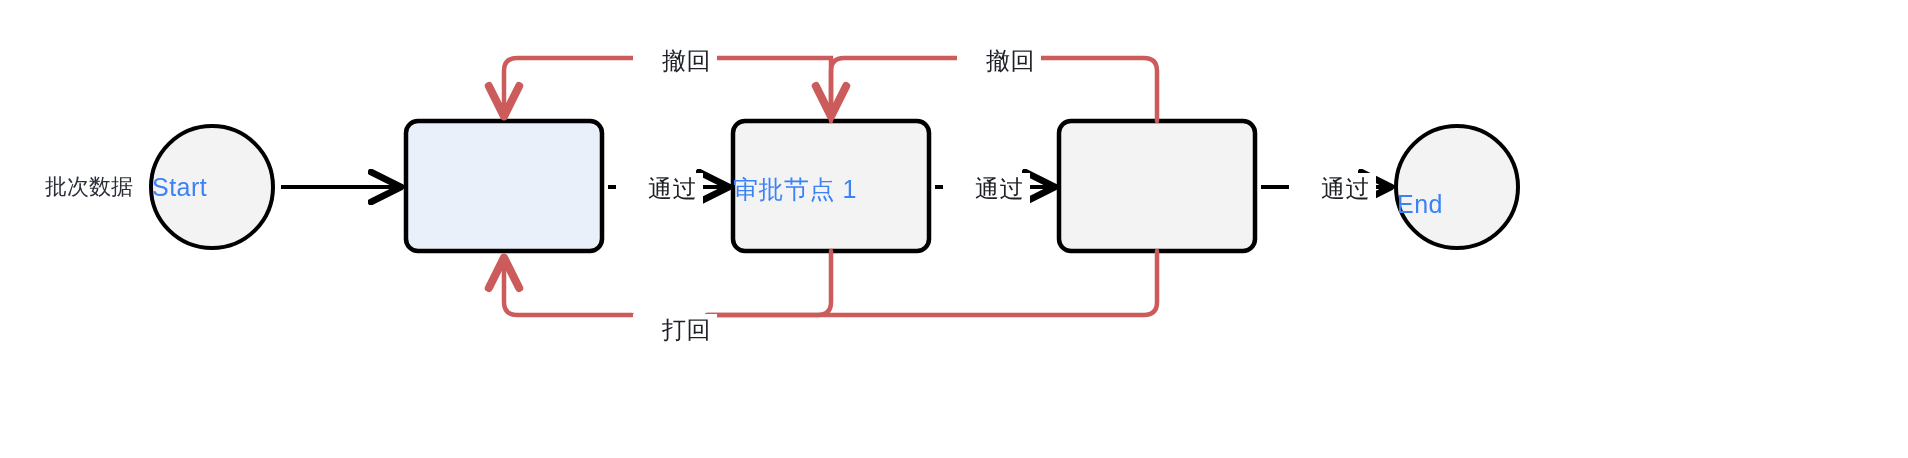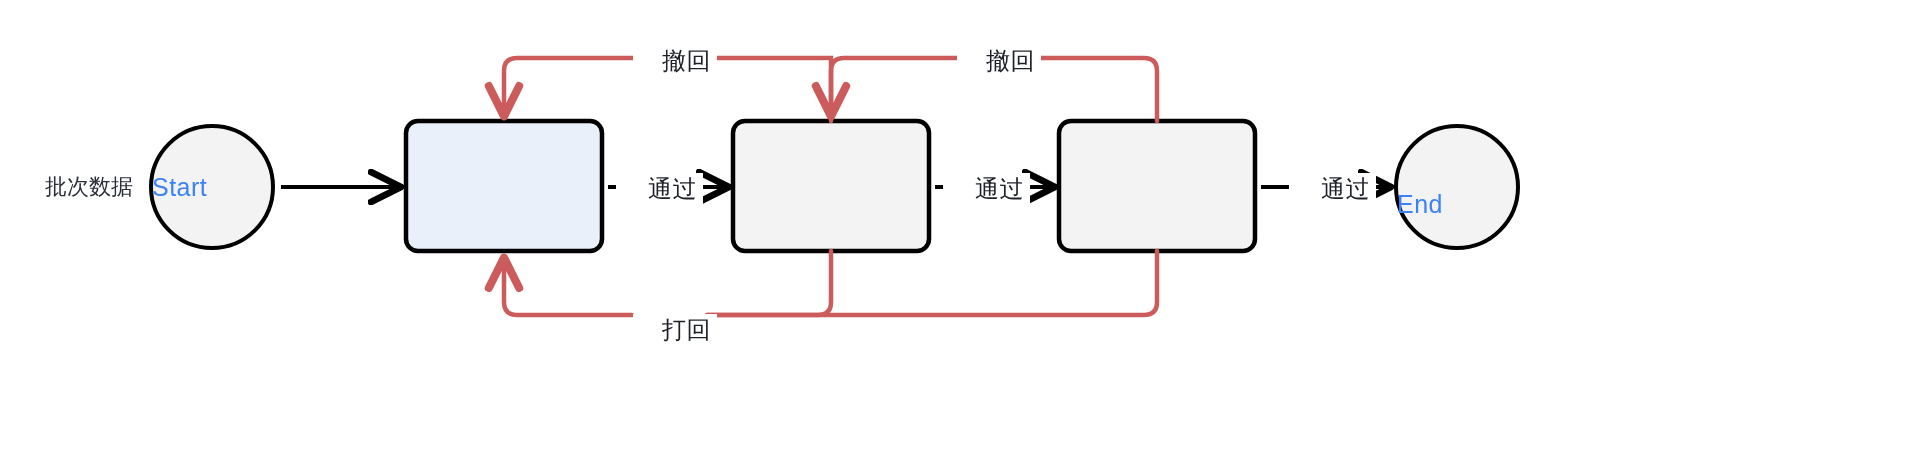--- a/index.html
+++ b/index.html
@@ -98,20 +98,21 @@
     <path d="M 1157 251 L 1157 302 Q 1157 315 1144 315 L 707 315" fill="none" stroke="#cc5b5b" stroke-width="4.5" stroke-linecap="round"></path>
     <path d="M 831 251 L 831 302 Q 831 315 818 315 L 707 315" fill="none" stroke="#cc5b5b" stroke-width="4.5" stroke-linecap="round"></path>
     <path d="M 632 315 L 517 315 Q 504 315 504 302 L 504 261" fill="none" stroke="#cc5b5b" stroke-width="4.5" stroke-linecap="round" marker-end="url(#arrow-red)"></path>
   </svg>
 
   <div class="side-label" style="left:45px; top:172px;">批次数据</div>
 
   <div class="node-label" style="left:152px; top:173px; width:120px;">Start</div>
 
 
+  <div class="node-label" style="left:733px; top:173px; width:196px;">审批节点 1</div>
 
 
   <div class="node-label" style="left:1397px; top:190px; width:120px;">End</div>
 
   <div class="edge-label" style="left:617px; top:173px; width:74px;">通过</div>
 
   <div class="edge-label" style="left:944px; top:173px; width:74px;">通过</div>
 
   <div class="edge-label" style="left:1290px; top:173px; width:74px;">通过</div>
 

